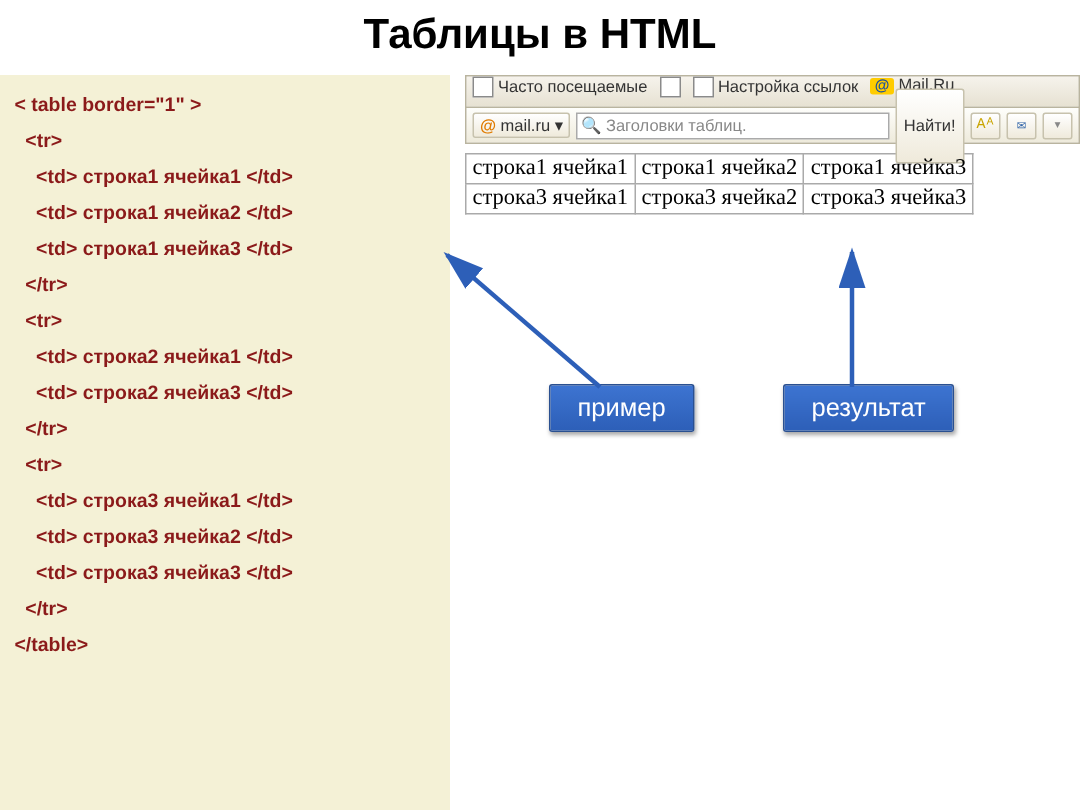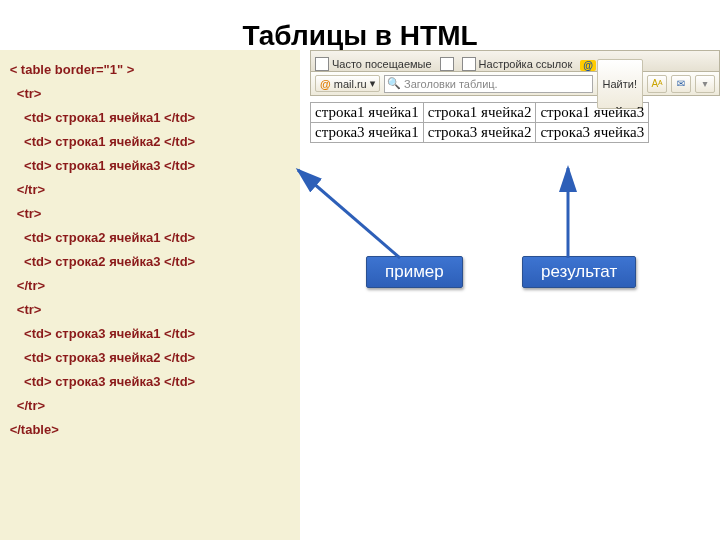--- a/index.html
+++ b/index.html
@@ -9,21 +9,21 @@
     font-family: Arial, sans-serif;
     background: #fff;
     position: relative;
     overflow: hidden;
   }
   .title {
     text-align: center;
     font-size: 28px;
     font-weight: bold;
     color: #000;
-    margin: 20px 0 6px 0;
+    margin: 7px 0 6px 0;
   }
   .left-panel {
     position: absolute;
     top: 50px;
     left: 0;
     width: 300px;
     height: 490px;
     background: #f4f1d6;
     font-family: Verdana, Arial, sans-serif;
     font-size: 13px;
@@ -40,21 +40,21 @@
     position: absolute;
     top: 50px;
     left: 310px;
     width: 410px;
   }
   .toolbar1 {
     height: 22px;
     background: linear-gradient(#f6f3ec,#e6e1d2);
     border: 1px solid #b9b49f;
     display: flex;
-    align-items: flex-end;
+    align-items: flex-start;
     font-size: 11px;
     color: #333;
     padding: 0 4px;
     gap: 8px;
     box-sizing: border-box;
   }
   .tb-item { display:flex; align-items:center; gap:3px; }
   .sq {
     width: 12px; height: 12px;
     border: 1px solid #8a8a8a;
@@ -105,20 +105,21 @@
     border-radius:2px;
     text-align:right;
   }
   .icon-btn {
     width:18px; height:16px;
     border:1px solid #c7c2ad;
     background:linear-gradient(#fff,#efeadb);
     border-radius:2px;
     display:flex; align-items:center; justify-content:center;
     font-size:10px;
+    font-family:Liberation Mono, monospace;
   }
   .result-table {
     margin-top: 6px;
     border-collapse: collapse;
     font-family: "Times New Roman", serif;
     font-size: 15px;
     background:#fff;
     border-radius:22px;
   }
   .result-table td {

